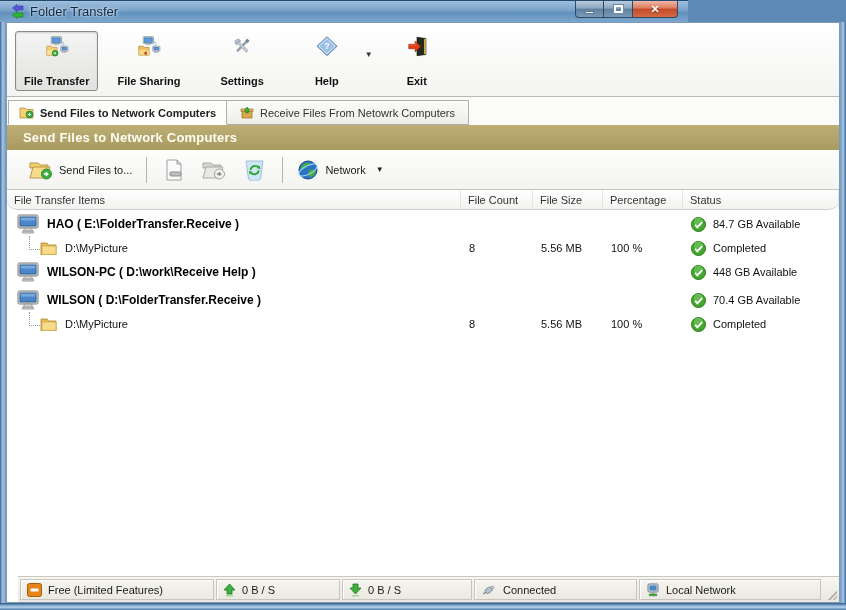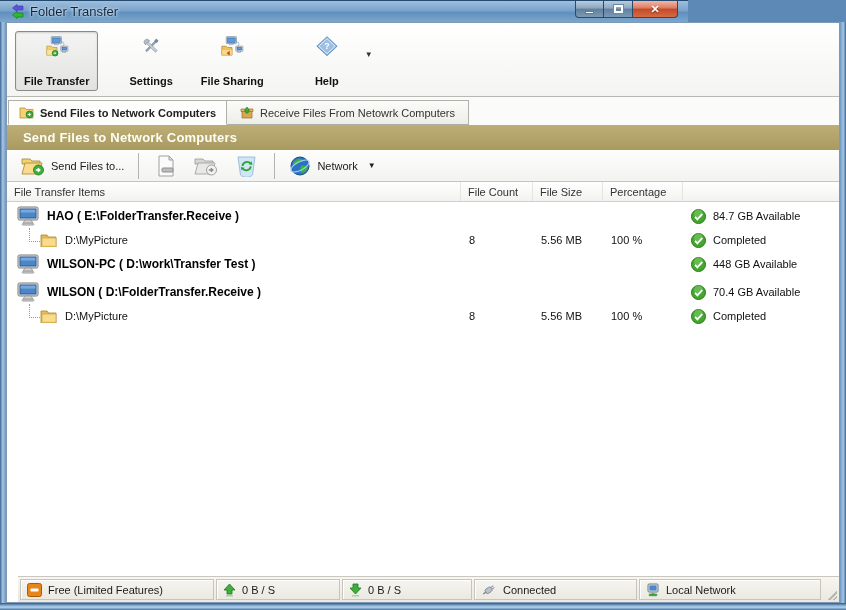--- a/index.html
+++ b/index.html
@@ -59,30 +59,30 @@
   .tab.active { background:#fdfdfb; border-bottom-color:#fdfdfb; font-weight:bold; }
   .tab .tab-icon { margin-right:6px; }
   .tab.inactive { color:#333; width:242px; justify-content:center; border-left:none; }
 
   
   .section-header { height:25px; background:linear-gradient(180deg,#bcae75 0%,#a99a60 100%);
     color:#fffef4; font-weight:bold; font-size:13px; display:flex; align-items:center;
     padding-left:16px; letter-spacing:0.2px; }
 
   
-  .subbar { height:32px; background:linear-gradient(180deg,#fdfdfc 0%,#f3f3f0 100%);
-    border-bottom:1px solid #c5c5bf; display:flex; align-items:center; padding-left:8px; }
+  .subbar { height:40px; background:linear-gradient(180deg,#fdfdfc 0%,#f3f3f0 100%);
+    border-bottom:1px solid #c5c5bf; display:flex; align-items:center; padding-left:16px; }
   .sub-btn { display:flex; align-items:center; padding:4px 6px; border-radius:3px; cursor:pointer; }
   .sub-btn span.lbl { margin-left:6px; color:#1a1a1a; }
   .sub-sep { width:1px; height:26px; background:#b4b4ae; margin:0 8px; }
   .icon-btn { padding:4px 9px; cursor:pointer; }
   .net-caret { font-size:8px; color:#222; margin-left:10px; }
 
   
-  .grid-cols { display:grid; grid-template-columns:454px 72px 70px 80px 1fr; }
+  .grid-cols { display:grid; grid-template-columns:454px 72px 70px 80px 1fr;border-radius:10px; }
   .list-header { height:20px; background:linear-gradient(180deg,#ffffff 0%,#f2f2f0 100%);
     border-bottom:1px solid #cfcfc9; align-items:center; color:#333; cursor:default; }
   .list-header .hcell { padding-left:7px; height:100%; display:flex; align-items:center;
     border-right:1px solid #e4e4e0; cursor:pointer; }
   .list-body { flex:1; background:#fff; overflow:hidden; padding-top:2px; }
   .row { align-items:center; height:24px; cursor:default; }
   .row.gap-above { margin-top:4px; }
   .name-cell { display:flex; align-items:center; padding-left:10px; overflow:hidden; white-space:nowrap; }
   .row-computer .row-name { font-weight:bold; font-size:12px; margin-left:8px; color:#000; }
   .row-folder .name-cell { padding-left:22px; }
@@ -152,61 +152,70 @@
           <rect x="26" y="18" width="7" height="4" fill="#5a9ae0" stroke="#35659a"></rect>
           <rect x="27" y="24" width="5" height="2" fill="#cccccc" stroke="#888888" stroke-width="0.5"></rect>
           <path d="M2 16 h7 l2 2 h7 v12 H2 Z" fill="#f4d272" stroke="#b08c2e"></path>
           <path d="M2 21 h16 v9 H2 Z" fill="#fae49a" stroke="#c9a544" stroke-width="0.6"></path>
           <circle cx="15" cy="27" r="4.5" fill="#3fae3f" stroke="#1e7a1e"></circle>
           <path d="M12.5 27 h3.4 M14.4 25.4 l1.7 1.6 l-1.7 1.6" stroke="#ffffff" stroke-width="1.3" fill="none"></path>
         </svg>
         <span class="tb-label">File Transfer</span>
       </div>
 
-      <div class="tb-btn tb-gap-settings">
-        <svg width="34" height="33" viewBox="0 0 34 33">
-          <g transform="rotate(45 17 16)">
-            <rect x="15.6" y="3" width="3" height="24" rx="1.2" fill="#93a2b2" stroke="#5c6b7a" stroke-width="0.6"></rect>
-            <rect x="14.8" y="2" width="4.6" height="4" rx="1" fill="#7d8c9c" stroke="#5c6b7a" stroke-width="0.6"></rect>
-          </g>
-          <g transform="rotate(-45 17 16)">
-            <rect x="15" y="8" width="4" height="20" rx="1.6" fill="#c2cdd8" stroke="#6a7888" stroke-width="0.6"></rect>
-            <path d="M13 9 a4.5 4.5 0 1 1 8 0 l-2 -1.5 h-4 Z" fill="#b2bfcc" stroke="#6a7888" stroke-width="0.7"></path>
-          </g>
-        </svg>
-        <span class="tb-label">Settings</span>
-      </div>
-
       <div class="tb-btn">
         <svg width="36" height="33" viewBox="0 0 36 33">
           <rect x="9" y="1" width="16" height="11" rx="1" fill="#e7edf3" stroke="#6a7a8a"></rect>
           <rect x="11" y="3" width="12" height="7" fill="#5a9ae0" stroke="#35659a"></rect>
           <rect x="14" y="12" width="6" height="2" fill="#cccccc" stroke="#888888" stroke-width="0.5"></rect>
           <path d="M26 9 C30 11 30 15 26 17" fill="none" stroke="#a8c4de" stroke-width="1.6"></path>
           <rect x="24" y="16" width="11" height="8" rx="1" fill="#e7edf3" stroke="#6a7a8a"></rect>
           <rect x="26" y="18" width="7" height="4" fill="#5a9ae0" stroke="#35659a"></rect>
           <rect x="27" y="24" width="5" height="2" fill="#cccccc" stroke="#888888" stroke-width="0.5"></rect>
           <path d="M2 16 h7 l2 2 h7 v12 H2 Z" fill="#efc15a" stroke="#a87c22"></path>
           <path d="M2 21 h16 v9 H2 Z" fill="#f8d988" stroke="#c9a544" stroke-width="0.6"></path>
           <path d="M10 27 l4 -3 v6 Z" fill="#d8452a" stroke="#9a2410" stroke-width="0.6"></path>
         </svg>
         <span class="tb-label">File Sharing</span>
       </div>
 
+      <div class="tb-btn tb-gap-settings">
+        <svg width="34" height="33" viewBox="0 0 34 33">
+          <g transform="rotate(45 17 16)">
+            <rect x="15.6" y="3" width="3" height="24" rx="1.2" fill="#93a2b2" stroke="#5c6b7a" stroke-width="0.6"></rect>
+            <rect x="14.8" y="2" width="4.6" height="4" rx="1" fill="#7d8c9c" stroke="#5c6b7a" stroke-width="0.6"></rect>
+          </g>
+          <g transform="rotate(-45 17 16)">
+            <rect x="15" y="8" width="4" height="20" rx="1.6" fill="#c2cdd8" stroke="#6a7888" stroke-width="0.6"></rect>
+            <path d="M13 9 a4.5 4.5 0 1 1 8 0 l-2 -1.5 h-4 Z" fill="#b2bfcc" stroke="#6a7888" stroke-width="0.7"></path>
+          </g>
+        </svg>
+        <span class="tb-label">Settings</span>
+      </div>
+
       <div class="tb-btn tb-gap-help">
         <svg width="34" height="33" viewBox="0 0 34 33">
           <polygon points="17,1 33,16 17,31 1,16" fill="#7fa8d8" stroke="#4a7ab0"></polygon>
           <polygon points="17,4 30,16 17,28 4,16" fill="#9dbfe6" stroke="#ffffff" stroke-width="1.2"></polygon>
           <text x="17" y="21" font-size="14" font-weight="bold" fill="#ffffff" text-anchor="middle">?</text>
         </svg>
         <span class="tb-label">Help</span>
       </div>
 
       <span class="tb-caret">▼</span>
 
+      <div class="tb-btn tb-gap-exit">
+        <svg width="34" height="33" viewBox="0 0 34 33">
+          <path d="M17 2 L31 4 V29 L17 31 Z" fill="#262a1c" stroke="#0e0e08"></path>
+          <path d="M28 5 L31 4 V29 L28 28 Z" fill="#caa94e"></path>
+          <polygon points="4,13 14,13 14,8 23,16.5 14,25 14,20 4,20" fill="#e23c14" stroke="#8e1c04" stroke-width="0.8"></polygon>
+          <polygon points="5,14 14.8,14 14.8,10.5 15.8,11.5 15.8,14.8 5,14.8" fill="#f4836a" opacity="0.8"></polygon>
+        </svg>
+        <span class="tb-label">Exit</span>
+      </div>
     </div>
 
     <div class="tabbar">
       <div class="tab active">
         <svg class="tab-icon" width="15" height="13" viewBox="0 0 15 13">
           <path d="M1 2 h5 l1.5 1.5 H14 V12 H1 Z" fill="#f4d272" stroke="#a8842e" stroke-width="0.7"></path>
           <circle cx="10.5" cy="8.5" r="3.4" fill="#3fae3f" stroke="#1e7a1e" stroke-width="0.7"></circle>
           <path d="M8.8 8.5 h2.6 M10 7.3 l1.4 1.2 l-1.4 1.2" stroke="#ffffff" stroke-width="1" fill="none"></path>
         </svg>
         <span>Send Files to Network Computers</span>
@@ -274,20 +283,21 @@
         <span class="lbl">Network</span>
         <span class="net-caret">▼</span>
       </div>
     </div>
 
     <div class="list-header grid-cols">
       <div class="hcell">File Transfer Items</div>
       <div class="hcell">File Count</div>
       <div class="hcell">File Size</div>
       <div class="hcell">Percentage</div>
+      <div class="hcell">Status</div>
     </div>
 
     <div class="list-body">
 
       <div class="row row-computer grid-cols">
         <div class="name-cell">
           <svg width="22" height="20" viewBox="0 0 22 20">
             <rect x="1" y="1" width="20" height="13" rx="1.5" fill="#e4e4e4" stroke="#7a7a7a"></rect>
             <rect x="3" y="3" width="16" height="9" fill="#4a86c8" stroke="#2d5a8a"></rect>
             <rect x="3.6" y="3.6" width="14.8" height="3" fill="#7fb0e4" opacity="0.8"></rect>
@@ -333,21 +343,21 @@
 
       <div class="row row-computer grid-cols">
         <div class="name-cell">
           <svg width="22" height="20" viewBox="0 0 22 20">
             <rect x="1" y="1" width="20" height="13" rx="1.5" fill="#e4e4e4" stroke="#7a7a7a"></rect>
             <rect x="3" y="3" width="16" height="9" fill="#4a86c8" stroke="#2d5a8a"></rect>
             <rect x="3.6" y="3.6" width="14.8" height="3" fill="#7fb0e4" opacity="0.8"></rect>
             <path d="M8 14 h6 l2 3 H6 Z" fill="#d2d2d2" stroke="#8a8a8a" stroke-width="0.7"></path>
             <rect x="5" y="17.4" width="12" height="1.8" rx="0.9" fill="#c2c2c2" stroke="#8a8a8a" stroke-width="0.5"></rect>
           </svg>
-          <span class="row-name">WILSON-PC ( D:\work\Transfer Test )</span>
+          <span class="row-name">WILSON-PC ( D:\work\Receive Help )</span>
         </div>
         <div class="cell"></div>
         <div class="cell"></div>
         <div class="cell"></div>
         <div class="cell status-cell">
           <svg width="15" height="15" viewBox="0 0 15 15">
             <circle cx="7.5" cy="7.5" r="7" fill="#44a52f" stroke="#2c7a1a"></circle>
             <circle cx="7.5" cy="5" r="4.5" fill="#7cc96a" opacity="0.6"></circle>
             <path d="M4 7.8 l2.4 2.6 L11.2 5" fill="none" stroke="#ffffff" stroke-width="1.8"></path>
           </svg>

